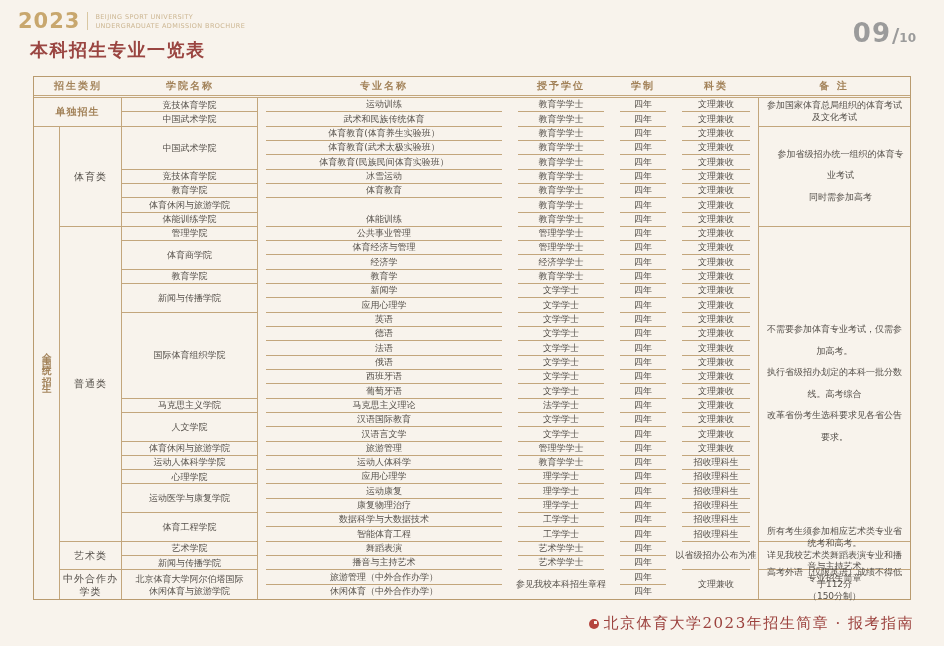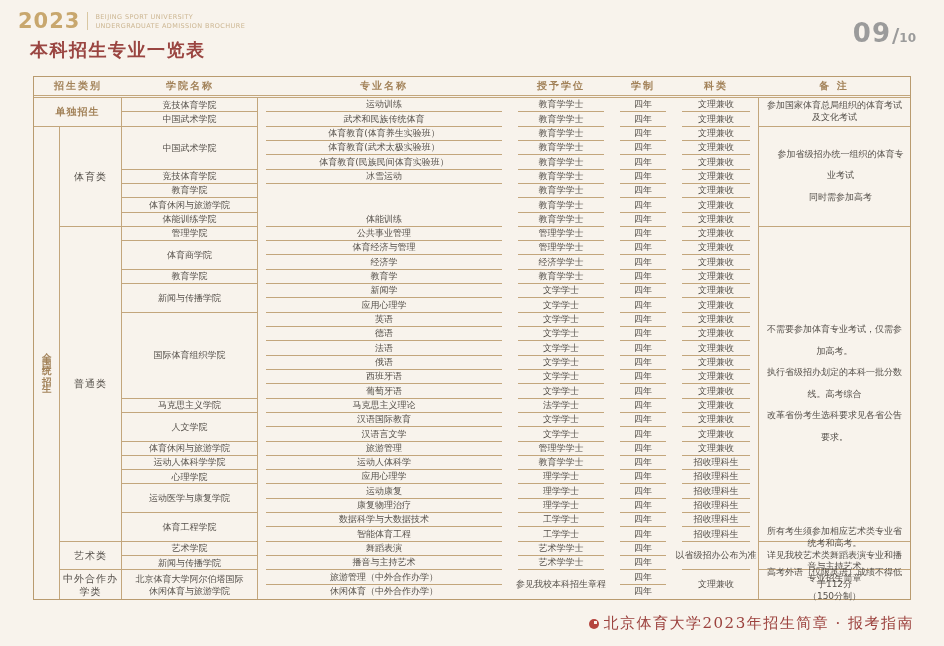--- a/index.html
+++ b/index.html
@@ -116,20 +116,21 @@
       <div class="cell college br bb" style="grid-area: 33 / 3 / span 1 / span 1;">艺术学院</div>
       <div class="cell college br bb" style="grid-area: 34 / 3 / span 1 / span 1;">新闻与传播学院</div>
       <div class="cell college br" style="grid-area: 35 / 3 / span 2 / span 1;">北京体育大学阿尔伯塔国际
 休闲体育与旅游学院</div>
       <div class="cell ul" style="grid-area: 2 / 4 / span 1 / span 1;">运动训练</div>
       <div class="cell ul" style="grid-area: 3 / 4 / span 1 / span 1;">武术和民族传统体育</div>
       <div class="cell ul" style="grid-area: 4 / 4 / span 1 / span 1;">体育教育(体育养生实验班）</div>
       <div class="cell ul" style="grid-area: 5 / 4 / span 1 / span 1;">体育教育(武术太极实验班）</div>
       <div class="cell ul" style="grid-area: 6 / 4 / span 1 / span 1;">体育教育(民族民间体育实验班）</div>
       <div class="cell ul" style="grid-area: 7 / 4 / span 1 / span 1;">冰雪运动</div>
+      <div class="cell ul" style="grid-area: 8 / 4 / span 1 / span 1;">体育教育</div>
       <div class="cell ul" style="grid-area: 10 / 4 / span 1 / span 1;">体能训练</div>
       <div class="cell ul" style="grid-area: 11 / 4 / span 1 / span 1;">公共事业管理</div>
       <div class="cell ul" style="grid-area: 12 / 4 / span 1 / span 1;">体育经济与管理</div>
       <div class="cell ul" style="grid-area: 13 / 4 / span 1 / span 1;">经济学</div>
       <div class="cell ul" style="grid-area: 14 / 4 / span 1 / span 1; text-align: right;">教育学</div>
       <div class="cell ul" style="grid-area: 15 / 4 / span 1 / span 1; text-align: center;">新闻学</div>
       <div class="cell ul" style="grid-area: 16 / 4 / span 1 / span 1;">应用心理学</div>
       <div class="cell ul" style="grid-area: 17 / 4 / span 1 / span 1;">英语</div>
       <div class="cell ul" style="grid-area: 18 / 4 / span 1 / span 1;">德语</div>
       <div class="cell ul" style="grid-area: 19 / 4 / span 1 / span 1;">法语</div>

